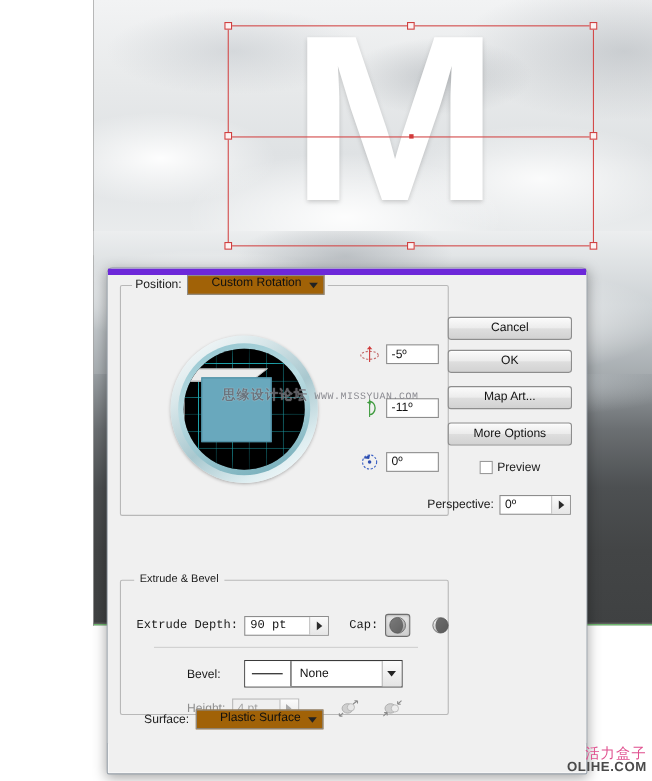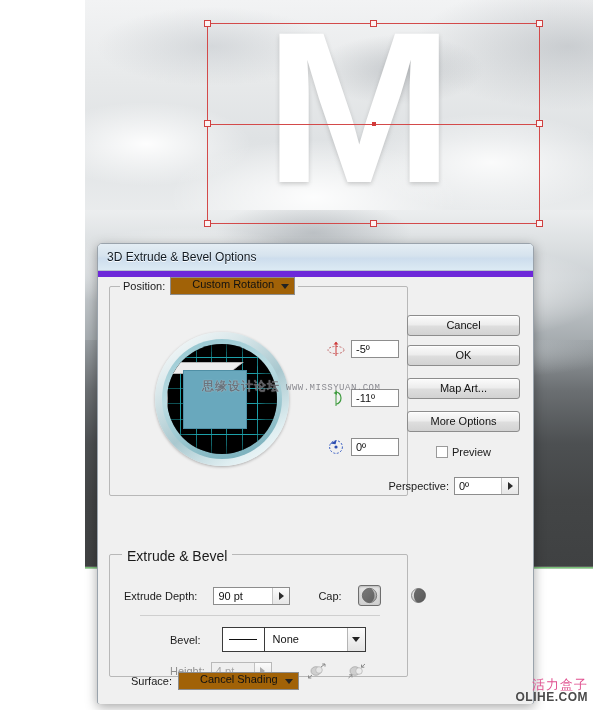--- a/index.html
+++ b/index.html
@@ -157,21 +157,21 @@
   .group-box {
     position: absolute;
     border: 1px solid #b8b8b8;
     border-radius: 2px;
   }
   .group-pos { left: 11px; top: 9px; width: 299px; height: 210px; }
   .group-extrude { left: 11px; top: 277px; width: 299px; height: 123px; }
   .group-legend {
     position: absolute; top: -7px; left: 12px;
     background: #f0f0f0; padding: 0 5px;
-    font-size: 14px; color: #1a1a1a;
+    font-size: 10px; color: #1a1a1a;
   }
 
   
   .sphere-wrap {
     position: absolute; left: 57px; top: 55px;
     width: 134px; height: 134px;
   }
   .sphere-outer {
     position: absolute; inset: 0;
     border-radius: 50%;
@@ -283,21 +283,21 @@
     border-top: 4px solid transparent;
     border-bottom: 4px solid transparent;
     border-left: 5px solid #2b2b2b;
   }
   .spin-field.disabled { background: #efefef; border-color: #b9b9b9; }
   .spin-field.disabled .val { color: #a5a5a5; }
   .spin-field.disabled .spin-btn .tri { border-left-color: #aaaaaa; }
 
   
   .row { position: absolute; display: flex; align-items: center; }
-  .row-extrude { left: 14px; top: 30px; gap: 16px; }
+  .row-extrude { left: 14px; top: 30px; gap: 6px; font-family: Liberation Mono, monospace; }
   .row-bevel { left: 60px; top: 72px; gap: 21px; }
   .row-height { left: 60px; top: 106px; gap: 6px; }
 
   .cap-btn {
     width: 23px; height: 21px;
     display: flex; align-items: center; justify-content: center;
     border-radius: 3px;
   }
   .cap-btn.sel {
     background: linear-gradient(180deg,#e7e7e7,#cfcfcf);
@@ -403,23 +403,20 @@
       <div class="sel-h" style="right:-4px; top:50%; margin-top:-4px;"></div>
       <div class="sel-h" style="left:-4px; bottom:-4px;"></div>
       <div class="sel-h" style="left:50%; margin-left:-4px; bottom:-4px;"></div>
       <div class="sel-h" style="right:-4px; bottom:-4px;"></div>
       <div class="sel-center"></div>
     </div>
   </div>
 
   <div class="dialog">
 
-    <div class="titlebar">
-      <span class="title">3D Extrude &amp; Bevel Options</span>
-    </div>
 
     <div class="dialog-body">
 
       <div class="group-box group-pos"></div>
 
       <div class="position-row">
         <span class="lbl">Position:</span>
         <span class="combo">
           <span>Custom Rotation</span>
           <span class="arrow"></span>
@@ -579,21 +576,21 @@
               <path d="M19 3 L15.5 6.2 M15.5 6.2 L18.3 6.2 M15.5 6.2 L15.5 3.6" stroke="#8a8a8a" stroke-width="1" fill="none"></path>
               <path d="M2.5 17 L6 13.8 M6 13.8 L3.2 13.8 M6 13.8 L6 16.4" stroke="#8a8a8a" stroke-width="1" fill="none"></path>
             </svg>
           </span>
         </div>
       </div>
 
       <div class="surface-row">
         <span class="lbl">Surface:</span>
         <span class="combo">
-          <span>Cancel Shading</span>
+          <span>Plastic Surface</span>
           <span class="arrow"></span>
         </span>
       </div>
 
       <div class="btn-col">
         <div class="btn">Cancel</div>
         <div class="btn">OK</div>
         <div class="btn gap">Map Art...</div>
         <div class="btn gap">More Options</div>
         <div class="preview-row">

